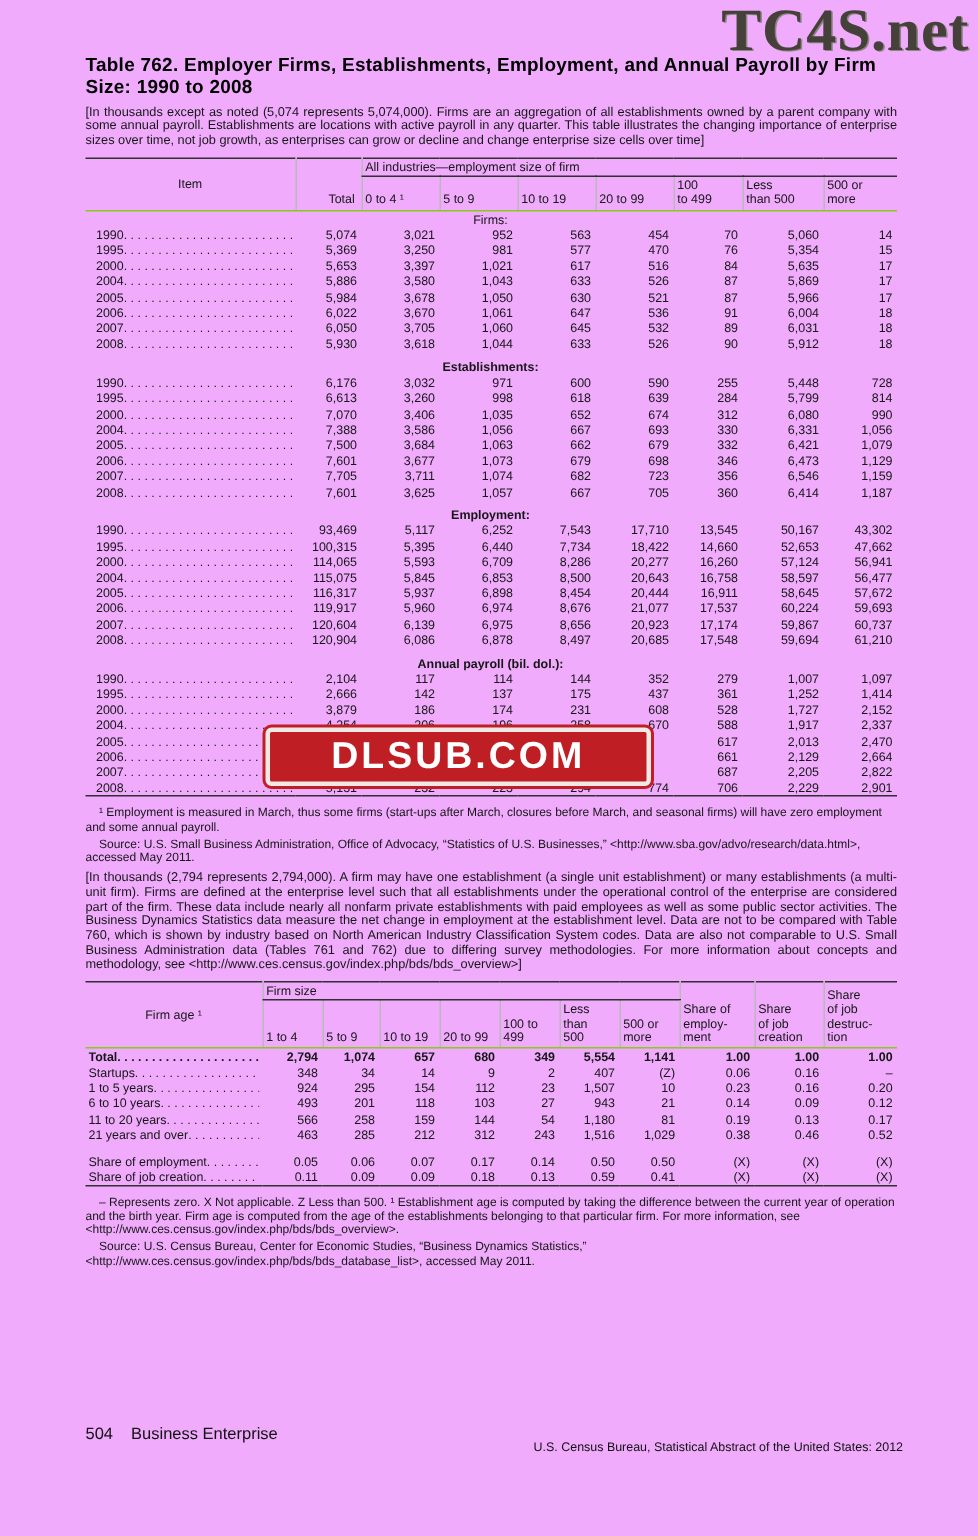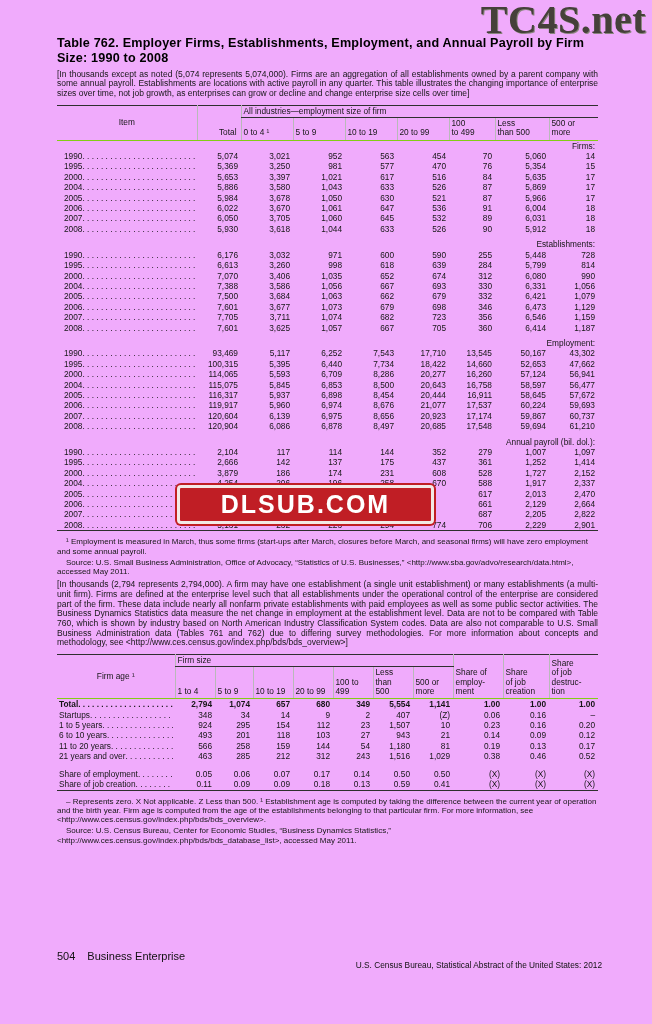--- a/index.html
+++ b/index.html
@@ -44,22 +44,22 @@
   td {
     font-size: 8.3px; line-height: 10.4px; text-align: right;
     padding: 0 3px 0 2px; white-space: nowrap; overflow: hidden; color: #161616;
   }
   .item-cell { text-align: left; padding-right: 2px; }
   .item-flex { display: flex; align-items: baseline; overflow: hidden; }
   .lbl { white-space: nowrap; }
   .indent .lbl { padding-left: 5px; }
   .leader { flex: 1; overflow: hidden; white-space: nowrap; }
   .leader::after { content: ". . . . . . . . . . . . . . . . . . . . . . . . . . . . . . . . . . . . . . . . . . . . . . . . . ."; }
-  .section-row td { text-align: right; }
-  .gap td { padding-top: 5px; }
+  .section-row td { text-align: center; }
+  .gap td { padding-top: 5px; font-weight: bold; }
   .spacer td { height: 7px; }
   .bold td { font-weight: bold; }
 
   .fn { font-size: 8px; line-height: 1.16; margin-top: 2px; text-indent: 9px; color:#161616; }
   .fn-first { margin-top: 6px; }
   .t2 { margin-top: 17px; }
 
   .page-footer {
     position: absolute; left: 57px; right: 50px; top: 950px;
     display: flex; justify-content: space-between; align-items: baseline;

